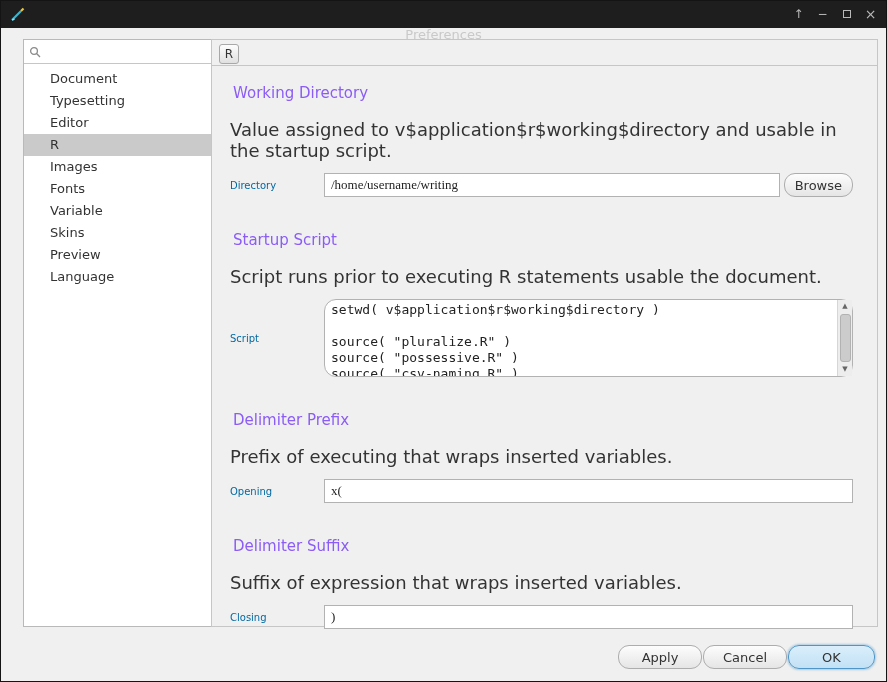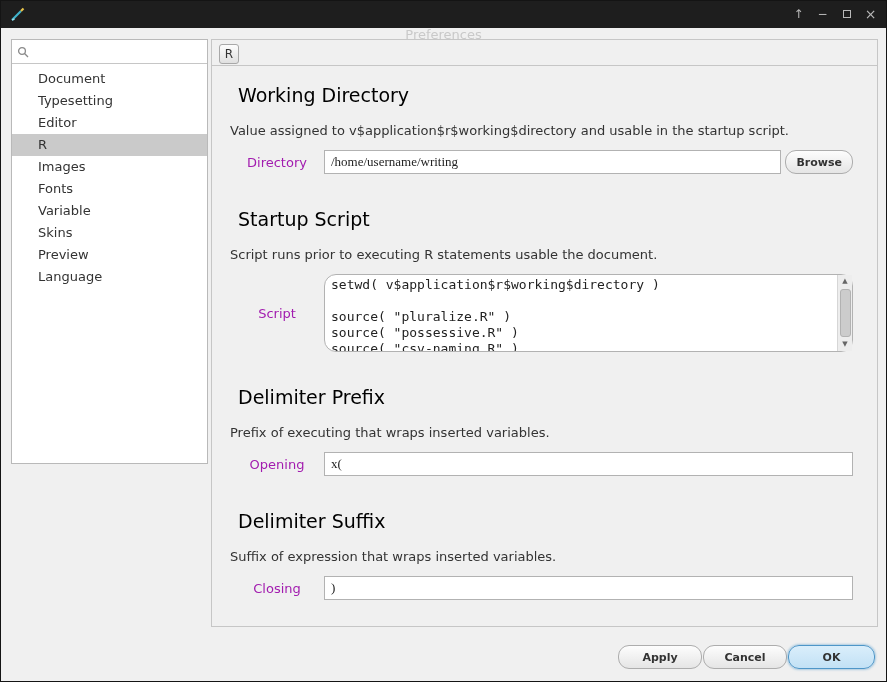--- a/index.html
+++ b/index.html
@@ -29,22 +29,22 @@
     position: absolute; right: 8px; top: 0; height: 27px;
     display: flex; align-items: center; gap: 9px; color: #b9b9b9;
   }
   .ctrl { width: 15px; text-align: center; font-size: 12px; cursor: default; line-height: 27px; }
   .ctrl.close { font-size: 14px; }
   .maxbox { display: inline-block; width: 8px; height: 8px; border: 1px solid #b9b9b9; }
   
   .dialog-body { position: relative; flex: 1; }
   
   .sidebar {
-    position: absolute; left: 10px; top: 11px;
-    width: 197px; height: 425px;
+    position: absolute; left: 22px; top: 11px;
+    width: 197px; height: 588px;
     background: #ffffff;
     border: 1px solid #b9b9b9;
   }
   .search {
     height: 24px; border-bottom: 1px solid #c6c6c6;
     display: flex; align-items: center; padding: 0 5px;
     background: #fff;
   }
   .search input {
     border: none; outline: none; flex: 1; font-size: 12px; height: 20px;
@@ -70,29 +70,29 @@
   }
   .chip {
     display: inline-block; min-width: 20px; height: 20px; line-height: 18px;
     text-align: center; font-size: 12px; color: #333;
     background: linear-gradient(#fdfdfd, #e0e0e0);
     border: 1px solid #a8a8a8; border-radius: 3px;
     padding: 0 4px; cursor: default;
   }
   .content-body { padding: 16px 24px 0 18px; }
   .section-title {
-    font-size: 19px; font-weight: 400; color: #000000;
-    margin: 34px 0 17px 8px;
+    font-size: 15px; font-weight: 400; color: #8b5cf6;
+    margin: 34px 0 17px 3px;
   }
   .section-title.first { margin-top: 2px; }
-  .section-desc { margin: 0 0 12px 0; font-size: 13px; color: #333; }
+  .section-desc { margin: 0 0 12px 0; font-size: 18px; color: #333; }
   .field-row { display: flex; align-items: center; }
   .field-label {
-    flex: 0 0 94px; width: 94px; text-align: center;
-    font-size: 13px; color: #a21caf;
+    flex: 0 0 94px; width: 94px; 
+    font-size: 10px; color: #0369a1;
   }
   .text-input {
     flex: 1; height: 24px;
     border: 1px solid #b2b2b2; border-radius: 0;
     padding: 0 6px; font-size: 13px; font-family: Liberation Serif, serif;
     color: #222; background: #fff; outline: none;
   }
   
   .script-wrap { flex: 1; position: relative; height: 78px; }
   .script-wrap textarea {
@@ -113,24 +113,24 @@
     flex: 1; width: 11px; margin: 1px 0;
     background: #cccccc; border: 1px solid #b2b2b2; border-radius: 3px;
   }
   
   .footer {
     position: absolute; right: 11px; bottom: 12px;
     display: flex; gap: 1px;
   }
   .btn {
     height: 24px; min-width: 84px;
-    font-size: 11px; color: #333; font-family: inherit;
+    font-size: 13px; color: #333; font-family: inherit;
     background: linear-gradient(#fdfdfd, #e5e5e5);
     border: 1px solid #adadad; border-radius: 11px;
-    padding: 0 16px; cursor: default; font-weight: bold;
+    padding: 0 16px; cursor: default;
   }
   .btn.browse { min-width: 64px; padding: 0 10px; margin-left: 4px; flex: 0 0 auto; }
   .btn.ok {
     min-width: 87px;
     background: linear-gradient(#daeefb, #c2e1f5);
     border-color: #4e96c8;
     box-shadow: 0 0 2px 1px rgba(86, 157, 207, 0.45);
   }
 </style>
 </head>

